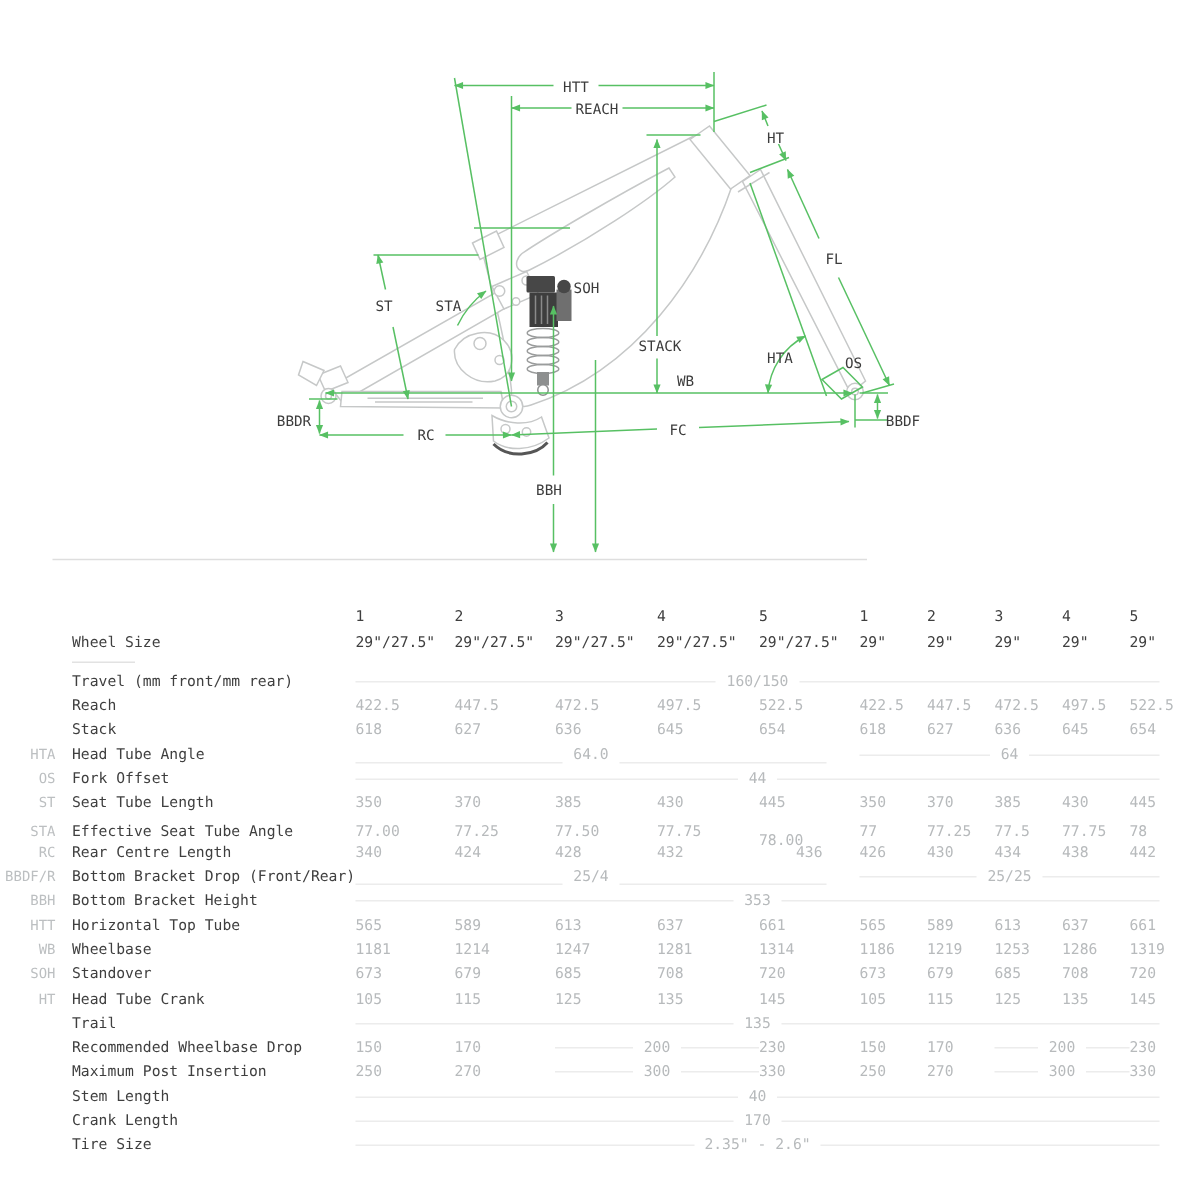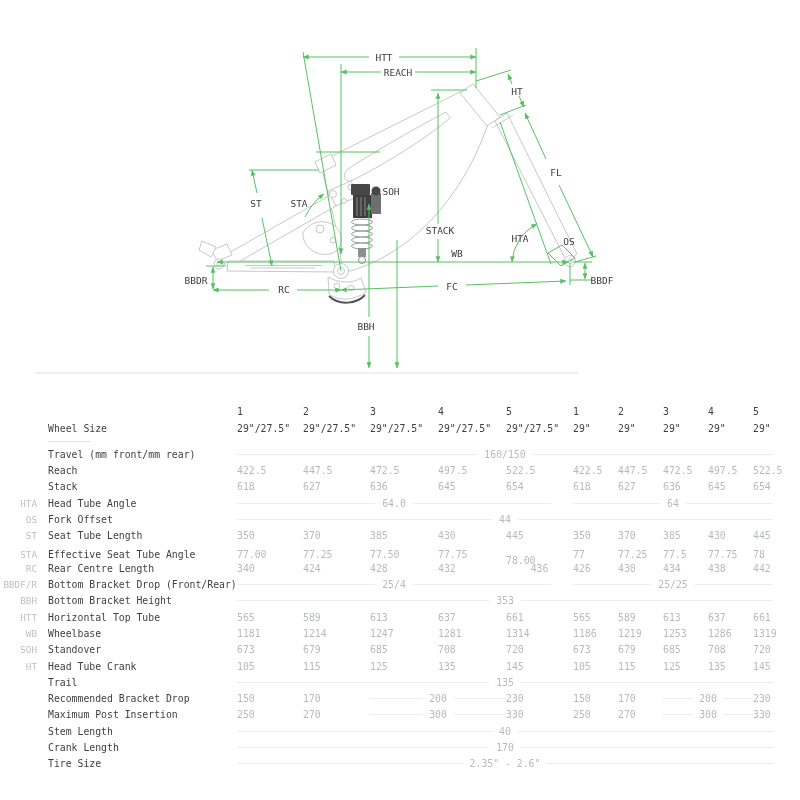--- a/index.html
+++ b/index.html
@@ -16,21 +16,21 @@
   .trow.hwheel{height:18px;}
   .spacer{height:9px;position:relative;}
   .wheel-underline{position:absolute;left:48px;top:4px;width:42px;border-top:1px solid #e2e2e2;}
   .abbr{grid-column:1;text-align:right;padding-right:3px;color:#bcbfc1;font-size:9.3px;}
   .rlabel{grid-column:2;padding-left:8px;color:#3f3f3f;white-space:nowrap;}
   .hcell{color:#3f3f3f;}
   .val{color:#b7babc;white-space:nowrap;}
   .mcell{display:flex;align-items:center;min-width:0;}
   .mcell .ln{flex:1;border-top:1px solid #ececec;height:0;}
   .mcell .mv{padding:0 7px;color:#b7babc;white-space:nowrap;}
-  .g1pad{margin-right:22px;}
+  .g1pad{margin-right:22px;align-items:flex-end;}
 </style>
 </head>
 <body>
 
 <div class="diagram-wrap">
 <svg width="800" height="395" viewBox="0 0 800 395" xmlns="http://www.w3.org/2000/svg">
   <defs>
     <marker id="ar" markerWidth="8" markerHeight="8" refX="6.2" refY="3" orient="auto-start-reverse" markerUnits="userSpaceOnUse">
       <path d="M0.5,0.6 L6.5,3 L0.5,5.4 Z" fill="#57c063"></path>
     </marker>
@@ -375,21 +375,21 @@
         <div class="abbr" style="grid-column: 1;"></div>
         <div class="rlabel" style="grid-column: 2;">Trail</div>
         <div class="mcell" style="grid-column: 3 / 13;">
           <div class="ln"></div>
           <div class="mv">135</div>
           <div class="ln"></div>
         </div>
       </div>
       <div class="trow">
         <div class="abbr" style="grid-column: 1;"></div>
-        <div class="rlabel" style="grid-column: 2;">Recommended Bracket Drop</div>
+        <div class="rlabel" style="grid-column: 2;">Recommended Wheelbase Drop</div>
         <div class="val" style="grid-column: 3;">150</div>
         <div class="val" style="grid-column: 4;">170</div>
         <div class="mcell" style="grid-column: 5 / 7;">
           <div class="ln"></div>
           <div class="mv">200</div>
           <div class="ln"></div>
         </div>
         <div class="val" style="grid-column: 7;">230</div>
         <div class="val" style="grid-column: 8;">150</div>
         <div class="val" style="grid-column: 9;">170</div>

